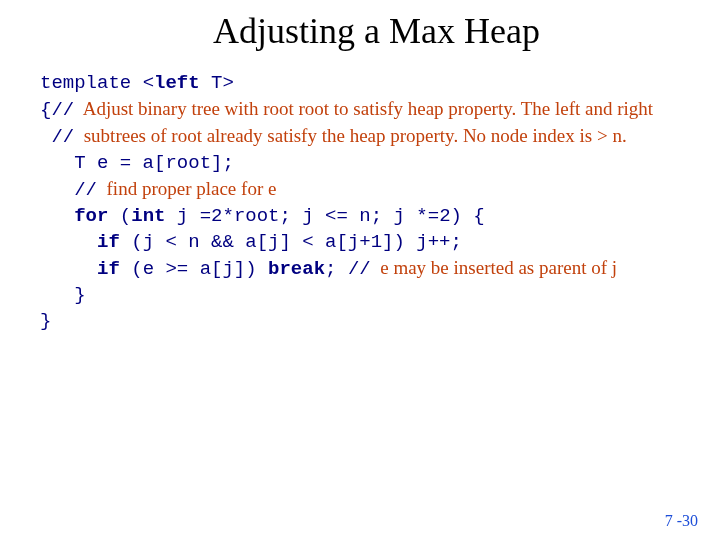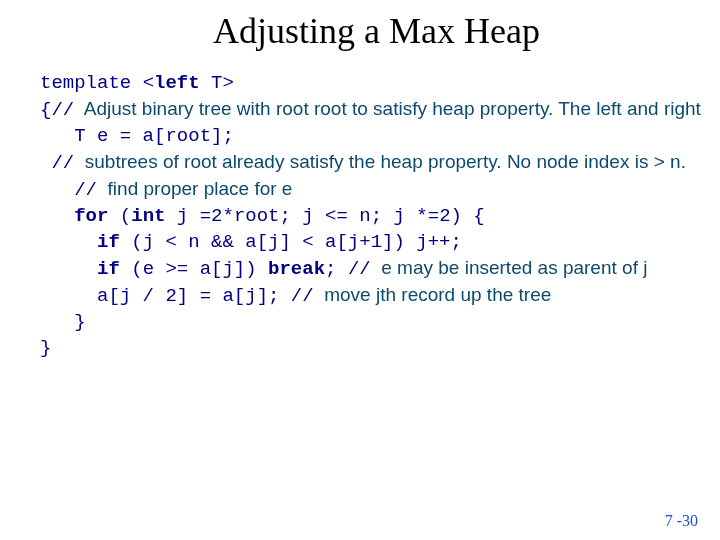--- a/index.html
+++ b/index.html
@@ -22,45 +22,44 @@
     padding-left: 33px;
   }
   .code {
     font-family: "Courier New", monospace;
     font-size: 19px;
     color: #000080;
     line-height: 1.37;
     padding: 0 30px 0 40px;
   }
   .code .comment {
-    font-family: Liberation Sans, sans-serif;
-    color: #0c4a6e;
+    font-family: Liberation Serif, serif;
+    color: #c2410c;
   }
   .code .kw { font-weight: bold; }
   .pagenum {
     position: absolute;
     bottom: 10px;
     right: 22px;
     font-size: 16px;
     color: #1d4ed8;
     font-family: "Times New Roman", serif;
   }
 </style>
 </head>
 <body>
 
 <div class="title">Adjusting a Max Heap</div>
 
 <div class="code">
 <div style="white-space: pre;"><span>template </span><span>&lt;</span><span class="kw">left</span><span> T&gt;</span></div>
 <div style="white-space: pre;"><span>{</span><span>//</span><span class="comment">  Adjust binary tree with root root to satisfy heap property. The left and right</span></div>
+<div style="white-space: pre;"><span> //</span><span class="comment">  subtrees of root already satisfy the heap property. No node index is &gt; n.</span></div>
 <div style="white-space: pre;"><span>   T e = a[root];</span></div>
-<div style="white-space: pre;"><span> //</span><span class="comment">  subtrees of root already satisfy the heap property. No node index is &gt; n.</span></div>
 <div style="white-space: pre;"><span>   </span><span>//</span><span class="comment">  find proper place for e</span></div>
 <div style="white-space: pre;"><span>   </span><span class="kw">for</span><span> (</span><span class="kw">int</span><span> j =</span><span>2</span><span>*root; j &lt;= n; j *=</span><span>2</span><span>) {</span></div>
 <div style="white-space: pre; font-family: Liberation Mono, monospace;"><span>     </span><span class="kw">if</span><span> (j &lt; n &amp;&amp; a[j] &lt; a[j+</span><span>1</span><span>]) j++;</span></div>
 <div style="white-space: pre;"><span>     </span><span class="kw">if</span><span> (e &gt;= a[j]) </span><span class="kw">break</span><span>; </span><span>//</span><span class="comment">  e may be inserted as parent of j</span></div>
-<div style="white-space: pre;"><span>     a[j / </span><span>2</span><span>] = a[j]; </span><span>//</span><span class="comment">  move jth record up the tree</span></div>
 <div style="white-space: pre;"><span>   }</span></div>
 <div style="white-space: pre;"><span>}</span></div>
 </div>
 
 <div class="pagenum">7 -30</div>
 
 </body></html>

